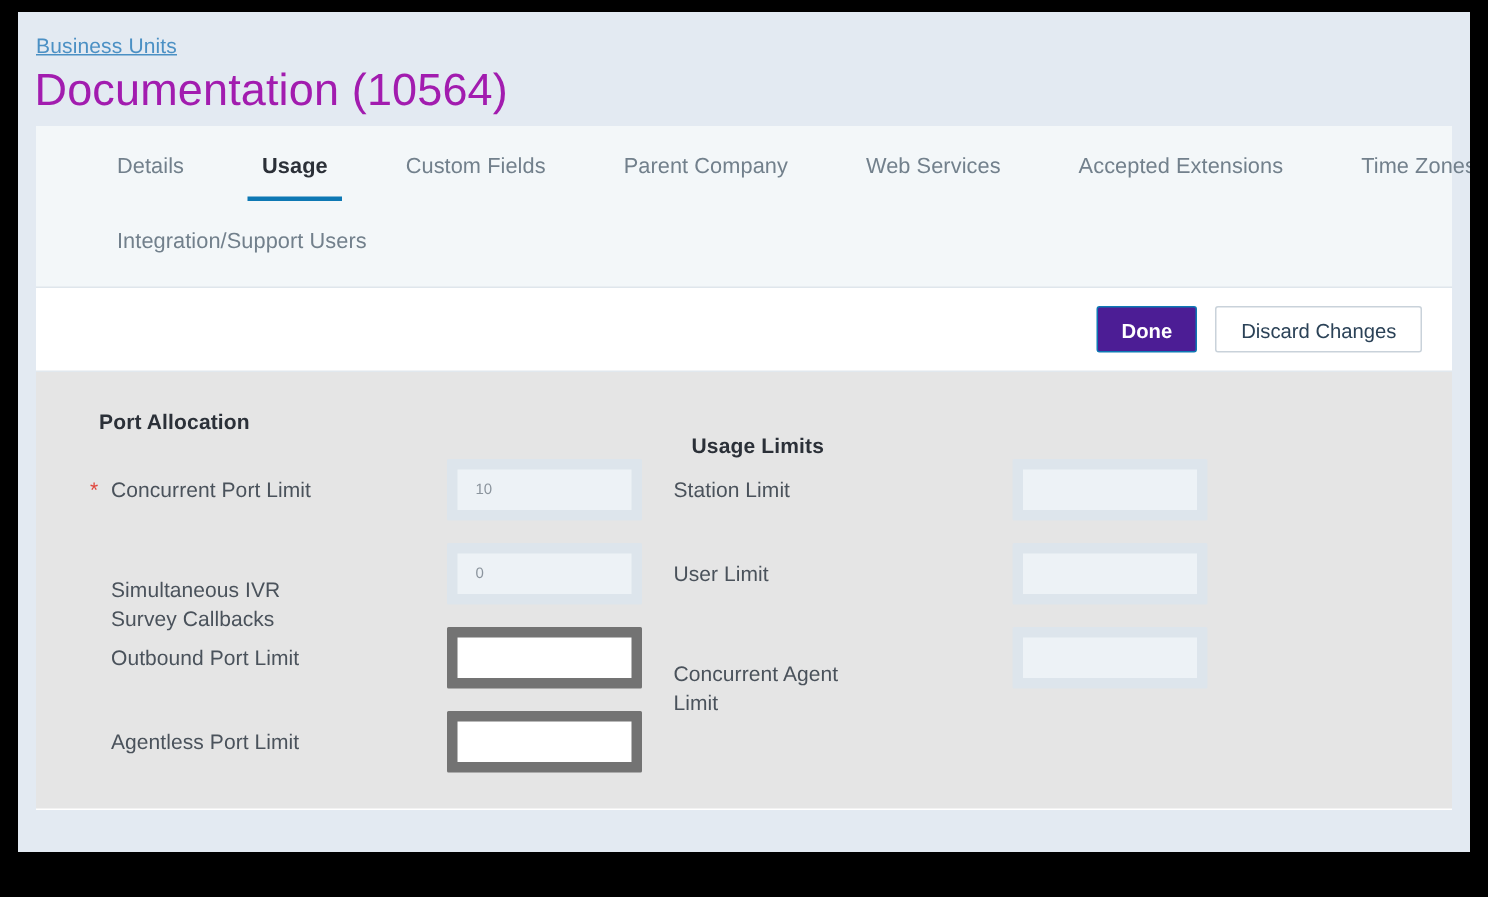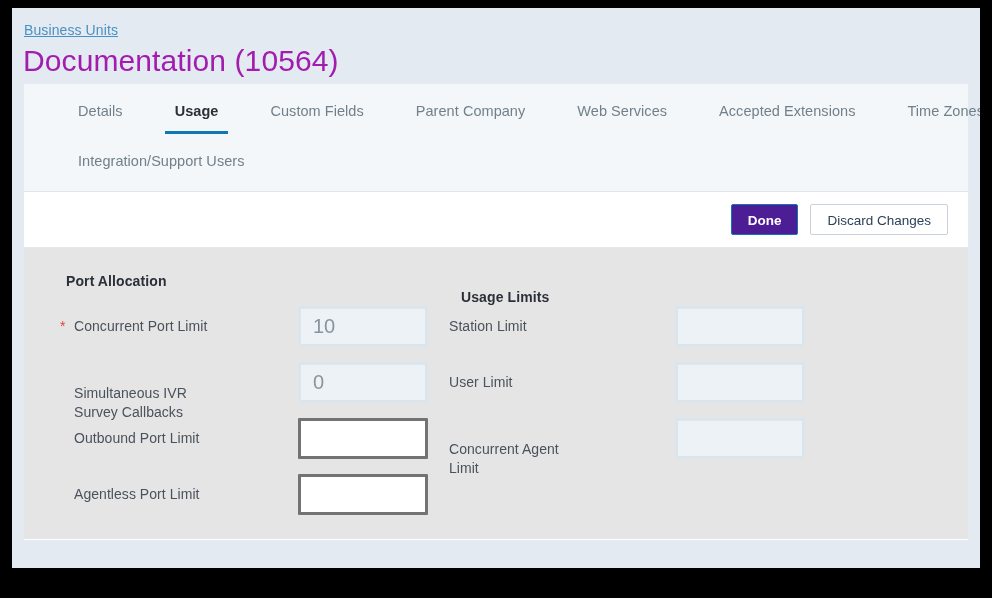--- a/index.html
+++ b/index.html
@@ -161,24 +161,24 @@
   .req-star {
     position: absolute;
     font-size: 14px;
     color: #e0463d;
     line-height: 19px;
   }
   .input {
     position: absolute;
     width: 130px;
     height: 41px;
-    border: 3px solid #737373;
+    border: 7px solid #737373;
     background: #ffffff;
     font-family: "Liberation Sans", sans-serif;
-    font-size: 20px;
+    font-size: 10px;
     color: #7d8893;
     padding: 0 12px;
     line-height: 39px;
     border-radius: 1px;
   }
   .input.disabled {
     background: #edf2f6;
     border-color: #dde5ec;
     color: #8b949d;
   }

